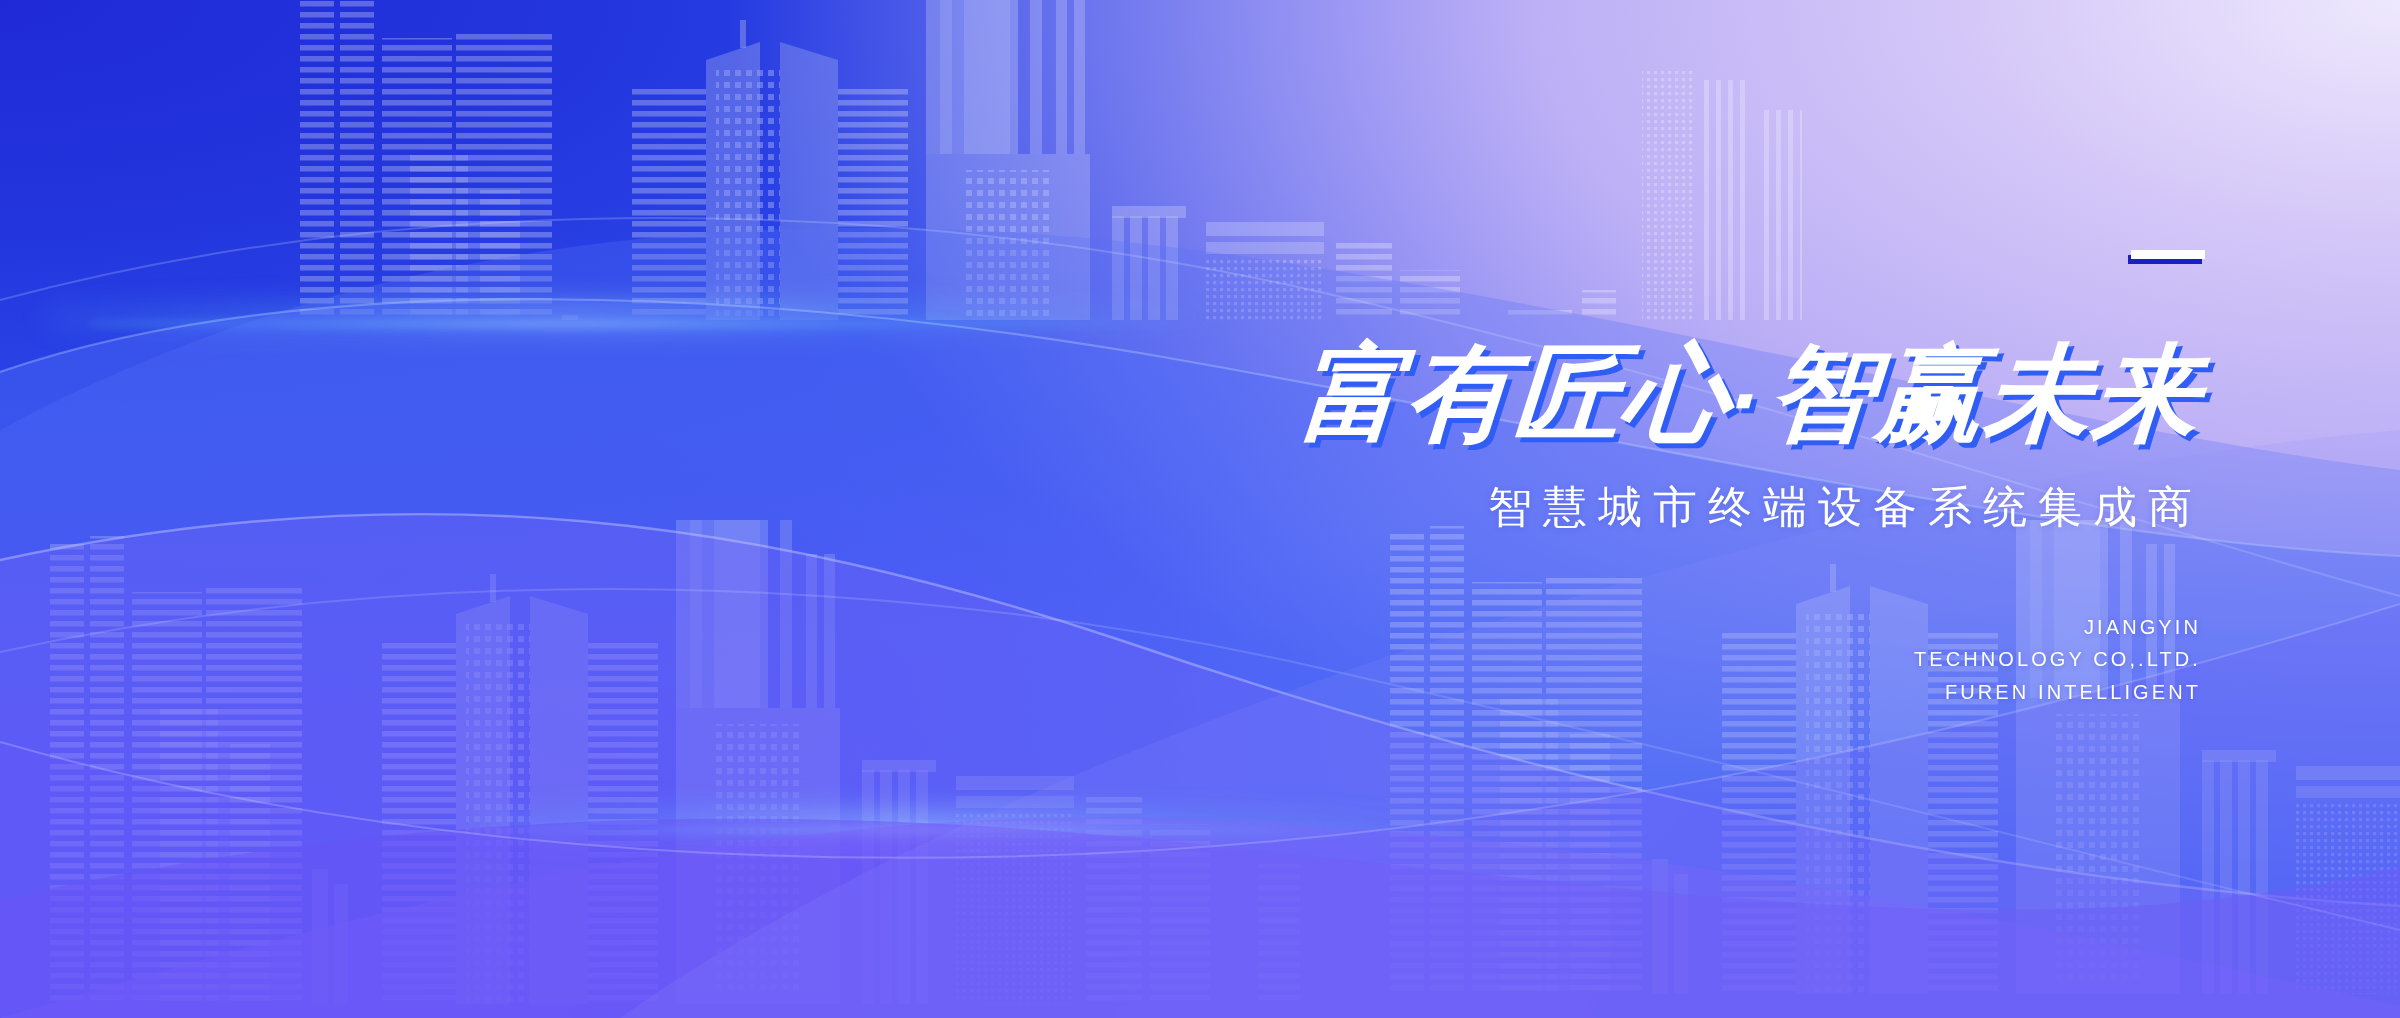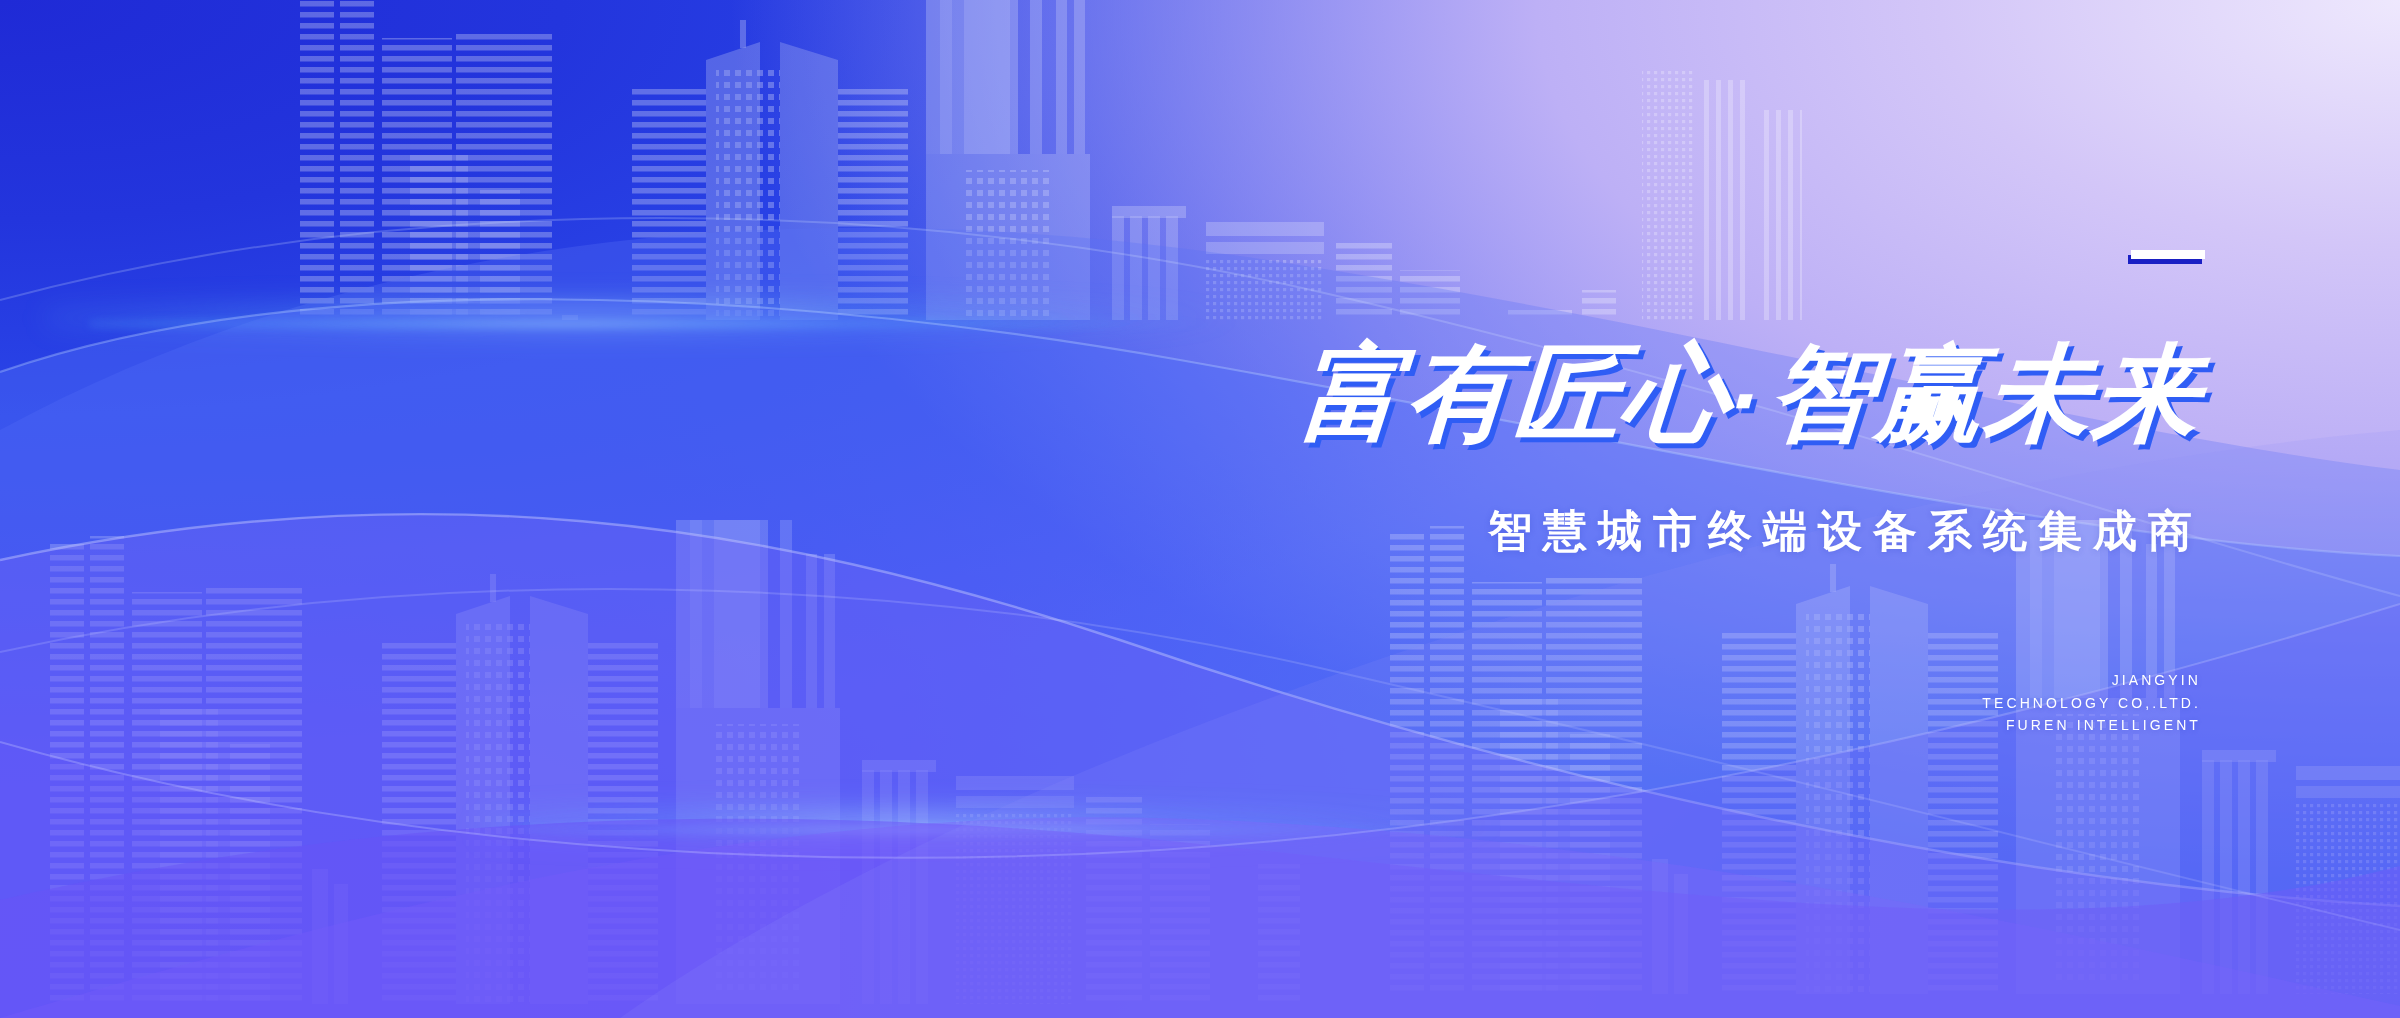--- a/index.html
+++ b/index.html
@@ -71,35 +71,35 @@
     font-style:italic;
     color:#ffffff;
     letter-spacing:2px;
     white-space:nowrap;
     text-shadow:5px 5px 0 #2f5df5;
     transform:skewX(-4deg);
     margin-right:4px;
   }
   .headline .dot{ font-size:74px; vertical-align:middle; letter-spacing:10px; }
   .subtitle{
-    margin-top:62px;
+    margin-top:38px;
     font-family:"DejaVu Sans","Liberation Sans",sans-serif;
     font-size:44px;
     line-height:1;
-    font-weight:700;
+    font-weight:400;
     color:#ffffff;
     letter-spacing:11px;
     white-space:nowrap;
     padding-right:2px;
     text-shadow:0 1px 6px rgba(30,50,180,.22);
   }
   .company{
-    margin-top:116px;
+    margin-top:82px;
     color:#ffffff;
-    font-size:14px;
+    font-size:20px;
     line-height:1.62;
     letter-spacing:3.1px;
     font-weight:400;
     padding-right:4px;
     text-shadow:0 1px 5px rgba(30,50,180,.30);
   }
 </style>
 </head>
 <body>
 

